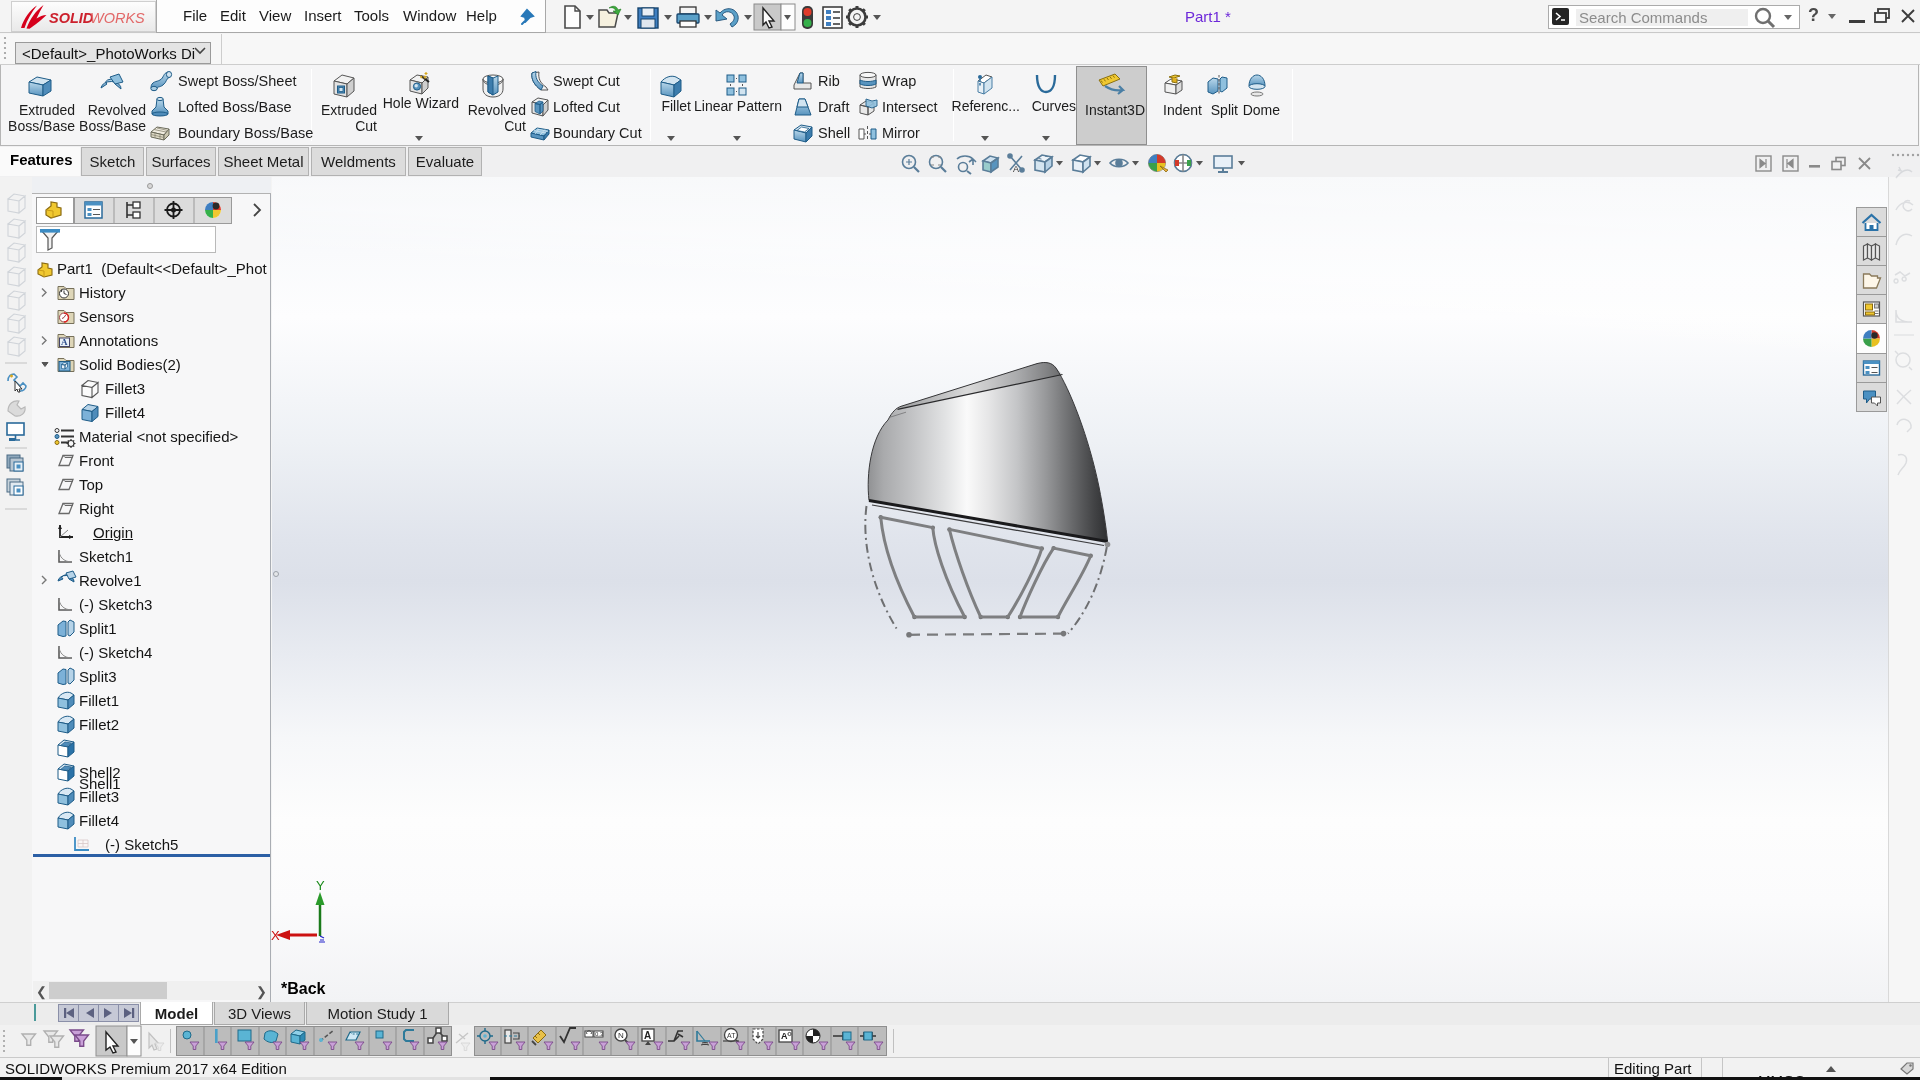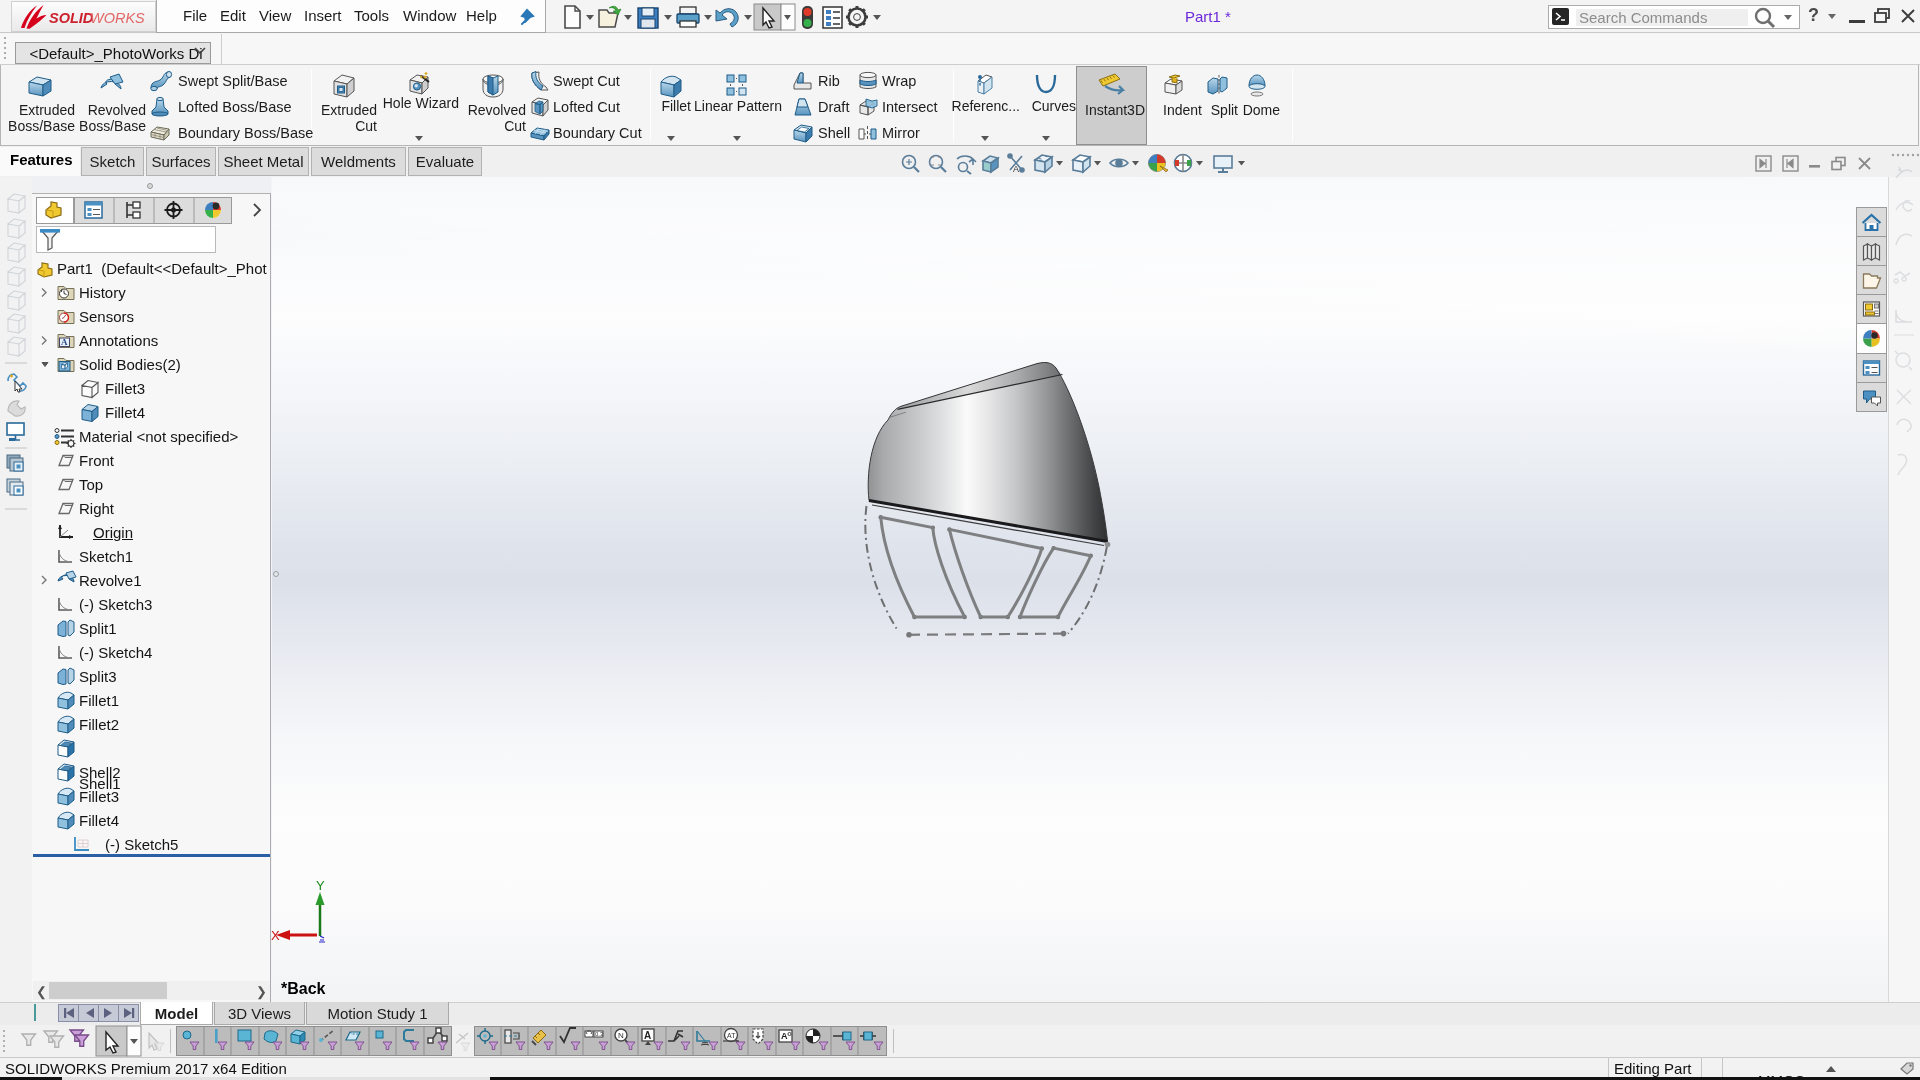--- a/index.html
+++ b/index.html
@@ -4,21 +4,21 @@
 <style>
 * { margin:0; padding:0; box-sizing:border-box; }
 html,body { width:1920px; height:1080px; overflow:hidden; font-family:"Liberation Sans", sans-serif; background:#f4f4f4; }
 .abs { position:absolute; }
 #titlebar { position:absolute; left:0; top:0; width:1920px; height:33px; background:#f4f4f4; border-bottom:1px solid #c9c9c9; }
 #logobox { position:absolute; left:11px; top:1px; width:145px; height:31px; background:linear-gradient(180deg,#fdfdfd,#e9e9e9); border:1px solid #cfcfcf; }
 #menubox { position:absolute; left:156px; top:0px; width:390px; height:33px; background:#fdfdfd; border:1px solid #a8a8a8; border-top:none; }
 .menu { position:absolute; top:7px; font-size:15px; color:#1a1a1a; }
 .ttl { font-size:15px; color:#6d28d9; }
 #cfgrow { position:absolute; left:0; top:34px; width:1920px; height:31px; background:#f7f7f7; border-bottom:1px solid #cdcdcd; }
-#cfgdrop { position:absolute; left:15px; top:42px; width:196px; height:22px; background:#e4e4e4; border:1px solid #9a9a9a; font-size:15px; color:#111; padding:2px 0 0 6px;text-align:center; }
+#cfgdrop { position:absolute; left:15px; top:42px; width:196px; height:22px; background:#e4e4e4; border:1px solid #9a9a9a; font-size:15px; color:#111; padding:2px 0 0 6px; }
 #ribbon { position:absolute; left:0; top:65px; width:1919px; height:81px; background:#f5f5f6; border:1px solid #b5b5b5; border-top:none; }
 .rsep { position:absolute; top:4px; width:1px; height:72px; background:#d8d8d8; border-right:1px solid #fff; }
 .rlbl { position:absolute; font-size:14px; color:#1c1c1c; text-align:right; white-space:nowrap; }
 .slbl { position:absolute; font-size:14.5px; color:#1c1c1c; white-space:nowrap; }
 .darr { position:absolute; width:0; height:0; border-left:4px solid transparent; border-right:4px solid transparent; border-top:5px solid #555; }
 #tabrow { position:absolute; left:0; top:146px; width:1920px; height:31px; background:#f0f0f1; }
 .tab { position:absolute; top:147px; height:29px; background:#dcdcdc; border:1px solid #b2b2b2; font-size:15px; color:#1c1c1c; text-align:center; padding-top:5px; }
 #leftstrip { position:absolute; left:0; top:177px; width:32px; height:825px; background:#f2f2f2; }
 #panel { position:absolute; left:32px; top:177px; width:239px; height:825px; background:#f7f7f8; border-right:1px solid #a9adb3; }
 #viewport { position:absolute; left:272px; top:177px; width:1616px; height:825px;
@@ -150,21 +150,21 @@
     </g>
   </svg>
 
 <div id="ribbon"></div>
 <div class="rsep" style="left:311px;top:69px;"></div>
 <div class="rsep" style="left:650px;top:69px;"></div>
 <div class="rsep" style="left:953px;top:69px;"></div>
 <div class="rsep" style="left:1292px;top:69px;"></div>
 <div class="rlbl" style="left:5px;top:102px;width:70px;">Extruded<br>Boss/Base</div>
 <div class="rlbl" style="left:76px;top:102px;width:70px;">Revolved<br>Boss/Base</div>
-<div class="slbl" style="left:178px;top:73px;">Swept Split/Base</div>
+<div class="slbl" style="left:178px;top:73px;">Swept Boss/Sheet</div>
 <div class="slbl" style="left:178px;top:99px;">Lofted Boss/Base</div>
 <div class="slbl" style="left:178px;top:125px;">Boundary Boss/Base</div>
 <div class="rlbl" style="left:311px;top:102px;width:66px;">Extruded<br>Cut</div>
 <div class="rlbl" style="left:379px;top:95px;width:80px;">Hole Wizard</div>
 <div class="darr" style="left:415px;top:136px;"></div>
 <div class="rlbl" style="left:460px;top:102px;width:66px;">Revolved<br>Cut</div>
 <div class="slbl" style="left:553px;top:73px;">Swept Cut</div>
 <div class="slbl" style="left:553px;top:99px;">Lofted Cut</div>
 <div class="slbl" style="left:553px;top:125px;">Boundary Cut</div>
 <div class="rlbl" style="left:651px;top:98px;width:40px;">Fillet</div>

